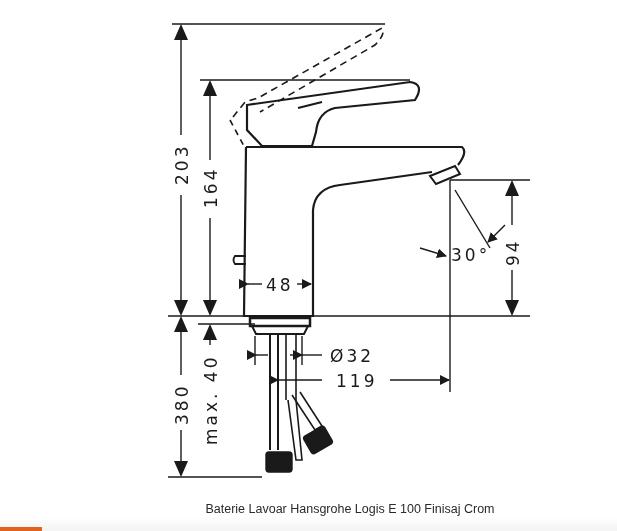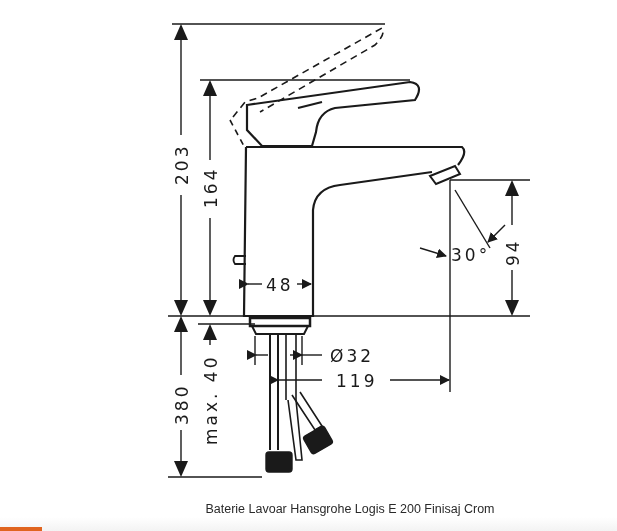--- a/index.html
+++ b/index.html
@@ -127,15 +127,15 @@
       <text class="dim-text" x="451" y="261">30°</text>
       <text class="dim-text" transform="translate(519,266) rotate(-90)">94</text>
       <text class="dim-text" x="330" y="362">Ø32</text>
       <text class="dim-text" x="336" y="387">119</text>
       <text class="dim-text" transform="translate(188,425) rotate(-90)">380</text>
       <text class="dim-text" transform="translate(217,445) rotate(-90)">max. 40</text>
     </svg>
   </div>
 
   <div class="caption-bar"></div>
-  <div class="caption">Baterie Lavoar Hansgrohe Logis E 200 Finisaj Crom</div>
+  <div class="caption">Baterie Lavoar Hansgrohe Logis E 100 Finisaj Crom</div>
   <div class="orange-tab"></div>
 </div>
 
 </body></html>

